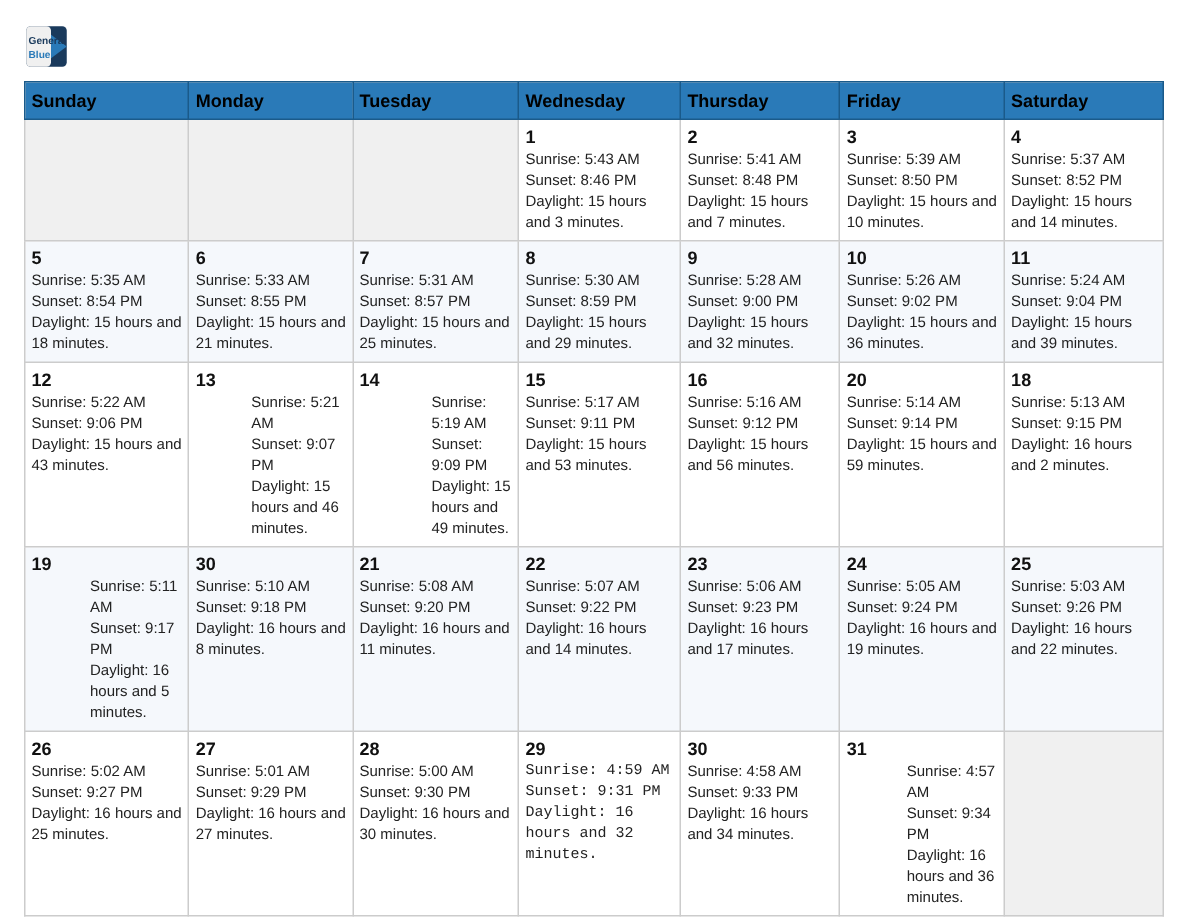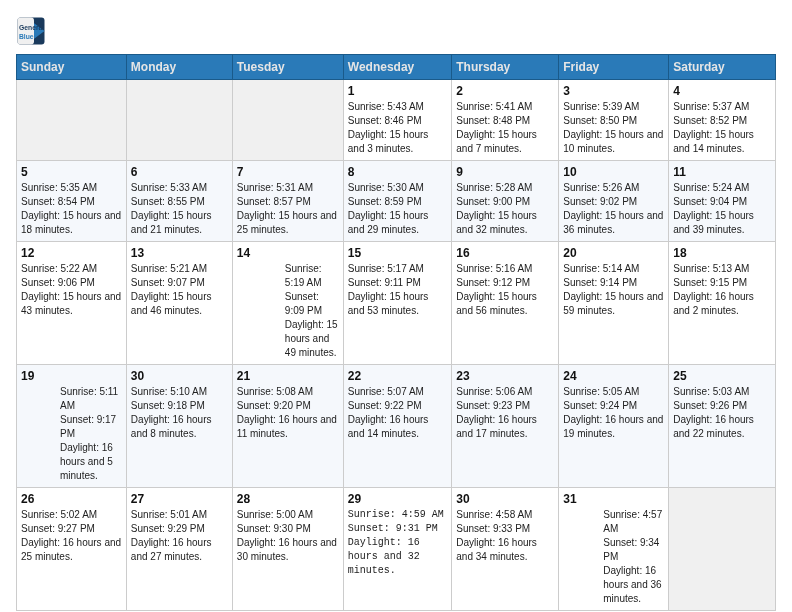--- a/index.html
+++ b/index.html
@@ -38,21 +38,21 @@
       color: #333;
       font-weight: normal;
     }
     .calendar {
       width: 100%;
       border-collapse: collapse;
       font-size: 10.5px;
     }
     .calendar th {
       background: #2a7ab8;
-      color: #e5e5e5;
+      color: #000000;
       padding: 5px 4px;
       text-align: left;
       font-size: 12px;
       border: 1px solid #1a5a8a;
     }
     .calendar td {
       border: 1px solid #ccc;
       vertical-align: top;
       padding: 4px;
       width: 113px;
@@ -182,21 +182,21 @@
       </tr>
       <tr>
         <td>
           <div class="day-num">12</div>
           <div class="day-detail" style="white-space: pre-line;">Sunrise: 5:22 AM
 Sunset: 9:06 PM
 Daylight: 15 hours and 43 minutes.</div>
         </td>
         <td>
           <div class="day-num">13</div>
-          <div class="day-detail" style="white-space: pre-line;">Sunrise: 5:21 AM
+          <div class="day-detail" style="white-space: pre-line; margin-left: 37px;">Sunrise: 5:21 AM
 Sunset: 9:07 PM
 Daylight: 15 hours and 46 minutes.</div>
         </td>
         <td>
           <div class="day-num">14</div>
           <div class="day-detail" style="white-space: pre-line; margin-left: 48px;">Sunrise: 5:19 AM
 Sunset: 9:09 PM
 Daylight: 15 hours and 49 minutes.</div>
         </td>
         <td>

